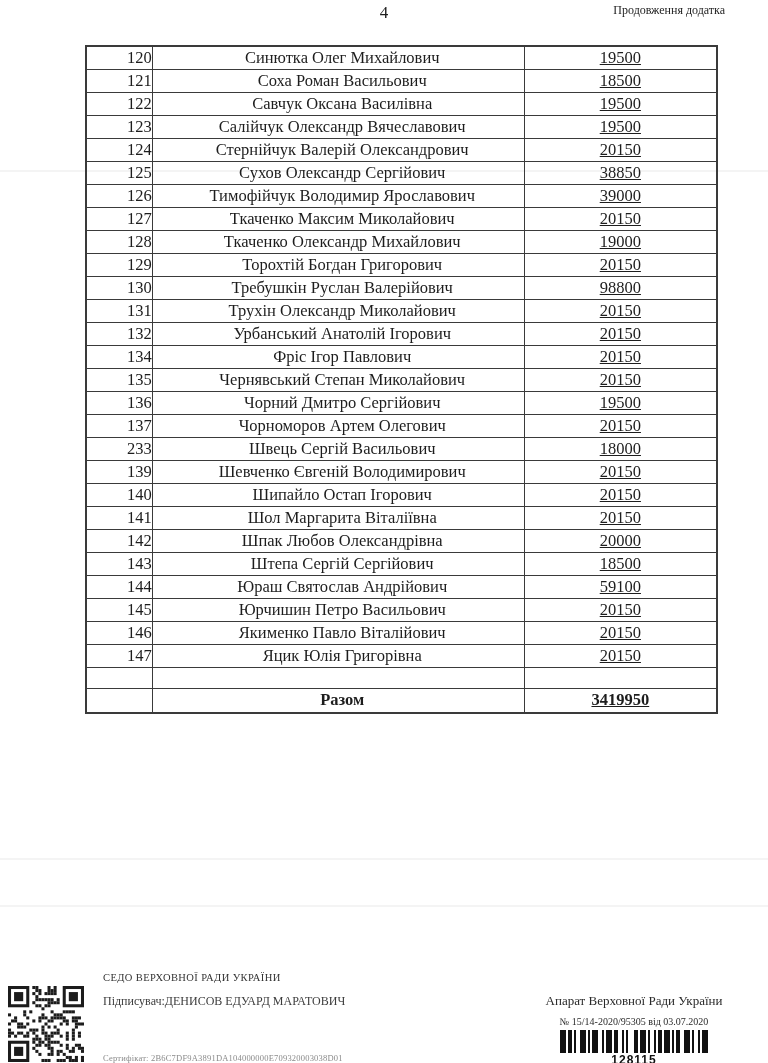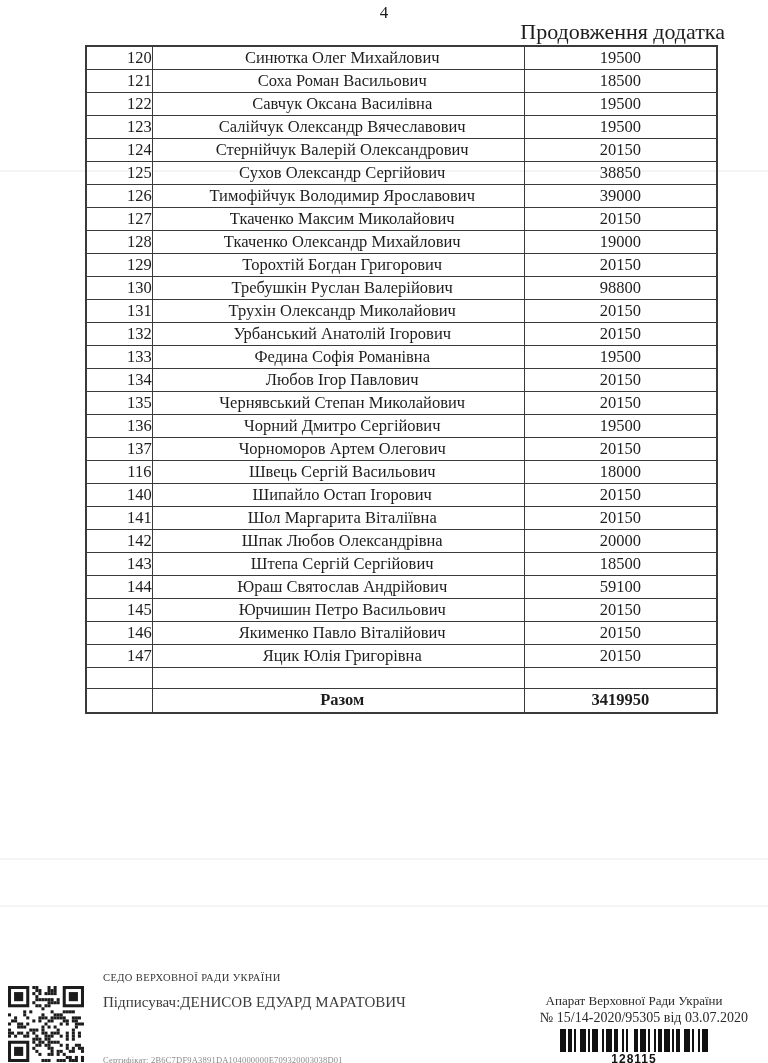--- a/index.html
+++ b/index.html
@@ -13,55 +13,55 @@
   }
   
   .streak { position:absolute; left:0; width:768px; height:2px; background:rgba(0,0,0,0.045); }
 
   
   .page-number {
     position:absolute; top:3px; left:0; width:768px;
     text-align:center; font-size:17px;
   }
   .header-right {
-    position:absolute; top:3px; right:43px; font-size:22px;margin-top:16px;
+    position:absolute; top:3px; right:43px; font-size:12px;
   }
 
   
   table.salary {
     position:absolute; left:85px; top:45px; width:633px;
     border-collapse:collapse;
     border:2px solid #3a3a3a;
   }
   table.salary td {
     border:1px solid #3a3a3a;
     height:23px;
     font-size:16.5px;
     vertical-align:middle;
     white-space:nowrap;
     overflow:hidden;
   }
   td.num-cell  { width:66px;  text-align:center;padding-left:40px; }
   td.name-cell { width:383px; text-align:center; padding-left:8px; }
-  td.val-cell  { width:208px; text-align:center; }
+  td.val-cell  { width:208px; text-align:center;text-decoration:underline; }
   tr.empty-row td  { height:21px; }
   tr.total-row td  { height:25px; font-weight:bold; }
 
   
   .qr-box { position:absolute; left:8px; top:986px; width:76px; height:76px; }
   .sig-block { position:absolute; left:103px; top:972px; width:340px; }
   .sig-system    { font-size:10.5px; color:#333; letter-spacing:0.4px; margin-bottom:11px; }
-  .sig-signer    { font-size:15px; color:#3c3c3c; margin-bottom:1px; }
+  .sig-signer    { font-size:12px; color:#3c3c3c; margin-bottom:1px; }
   .sig-cert      { font-size:8.5px;  color:#8a8a8a; letter-spacing:0.2px; margin-bottom:1px;margin-top:44px; }
   .sig-valid     { font-size:12px; color:#2b2b2b; font-weight:600; }
 
   
   .reg-block { position:absolute; left:540px; top:993px; width:188px; text-align:center; }
   .reg-org    { font-size:13px;   color:#2a2a2a; white-space:nowrap; }
-  .reg-number { font-size:14px; color:#2a2a2a; white-space:nowrap; margin-top:1px; }
+  .reg-number { font-size:10px; color:#2a2a2a; white-space:nowrap; margin-top:7px; }
   .reg-barcode { margin-top:3px; height:23px; display:flex; justify-content:center; }
   .reg-barcode svg { display:block; }
   .reg-barcode-value {
     font-family:"Liberation Sans", sans-serif;
     font-weight:bold; font-size:12px; color:#111;
     letter-spacing:1px; margin-top:0px;
   }
 </style>
 </head>
 <body>
@@ -134,48 +134,48 @@
         <td class="num-cell">131</td>
         <td class="name-cell">Трухін Олександр Миколайович</td>
         <td class="val-cell">20150</td>
       </tr>
       <tr>
         <td class="num-cell">132</td>
         <td class="name-cell">Урбанський Анатолій Ігорович</td>
         <td class="val-cell">20150</td>
       </tr>
       <tr>
-        <td class="num-cell">133</td>
-        <td class="name-cell">Федина Софія Романівна</td>
-        <td class="val-cell">19500</td>
-      </tr>
-      <tr>
         <td class="num-cell">134</td>
-        <td class="name-cell">Любов Ігор Павлович</td>
+        <td class="name-cell">Фріс Ігор Павлович</td>
         <td class="val-cell">20150</td>
       </tr>
       <tr>
         <td class="num-cell">135</td>
         <td class="name-cell">Чернявський Степан Миколайович</td>
         <td class="val-cell">20150</td>
       </tr>
       <tr>
         <td class="num-cell">136</td>
         <td class="name-cell">Чорний Дмитро Сергійович</td>
         <td class="val-cell">19500</td>
       </tr>
       <tr>
         <td class="num-cell">137</td>
         <td class="name-cell">Чорноморов Артем Олегович</td>
         <td class="val-cell">20150</td>
       </tr>
       <tr>
-        <td class="num-cell">116</td>
+        <td class="num-cell">233</td>
         <td class="name-cell">Швець Сергій Васильович</td>
         <td class="val-cell">18000</td>
+      </tr>
+      <tr>
+        <td class="num-cell">139</td>
+        <td class="name-cell">Шевченко Євгеній Володимирович</td>
+        <td class="val-cell">20150</td>
       </tr>
       <tr>
         <td class="num-cell">140</td>
         <td class="name-cell">Шипайло Остап Ігорович</td>
         <td class="val-cell">20150</td>
       </tr>
       <tr>
         <td class="num-cell">141</td>
         <td class="name-cell">Шол Маргарита Віталіївна</td>
         <td class="val-cell">20150</td>

